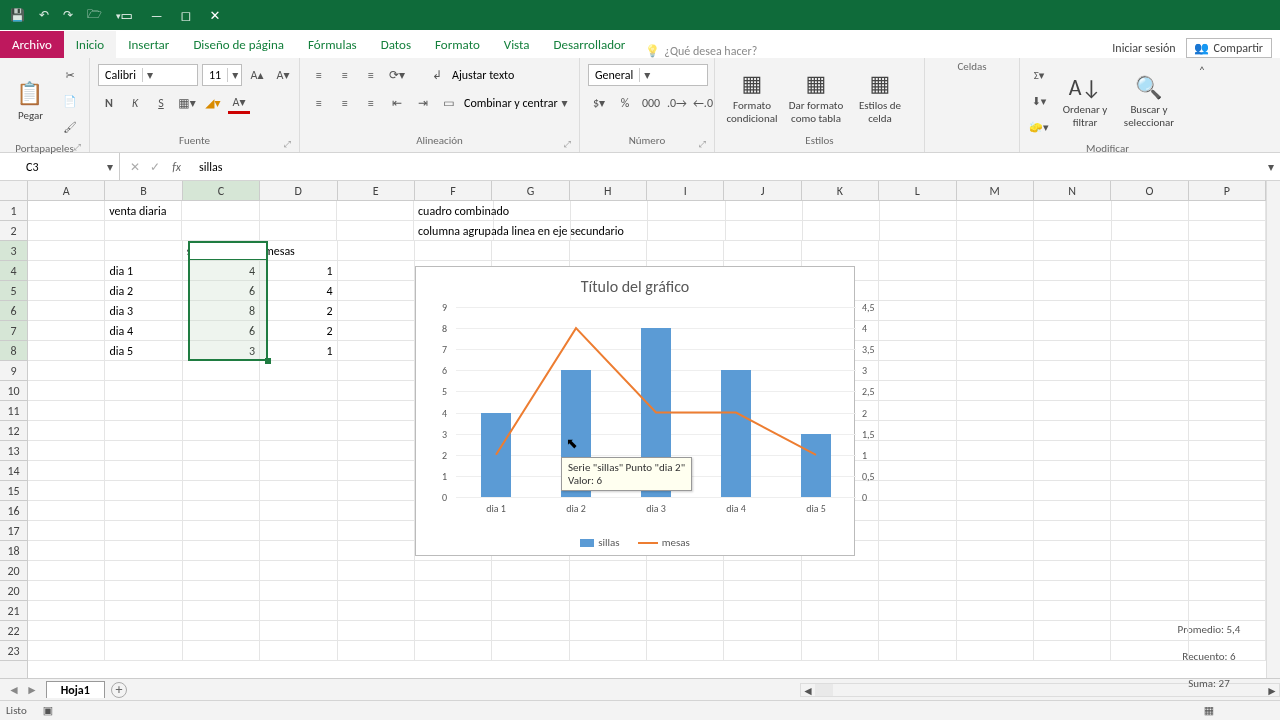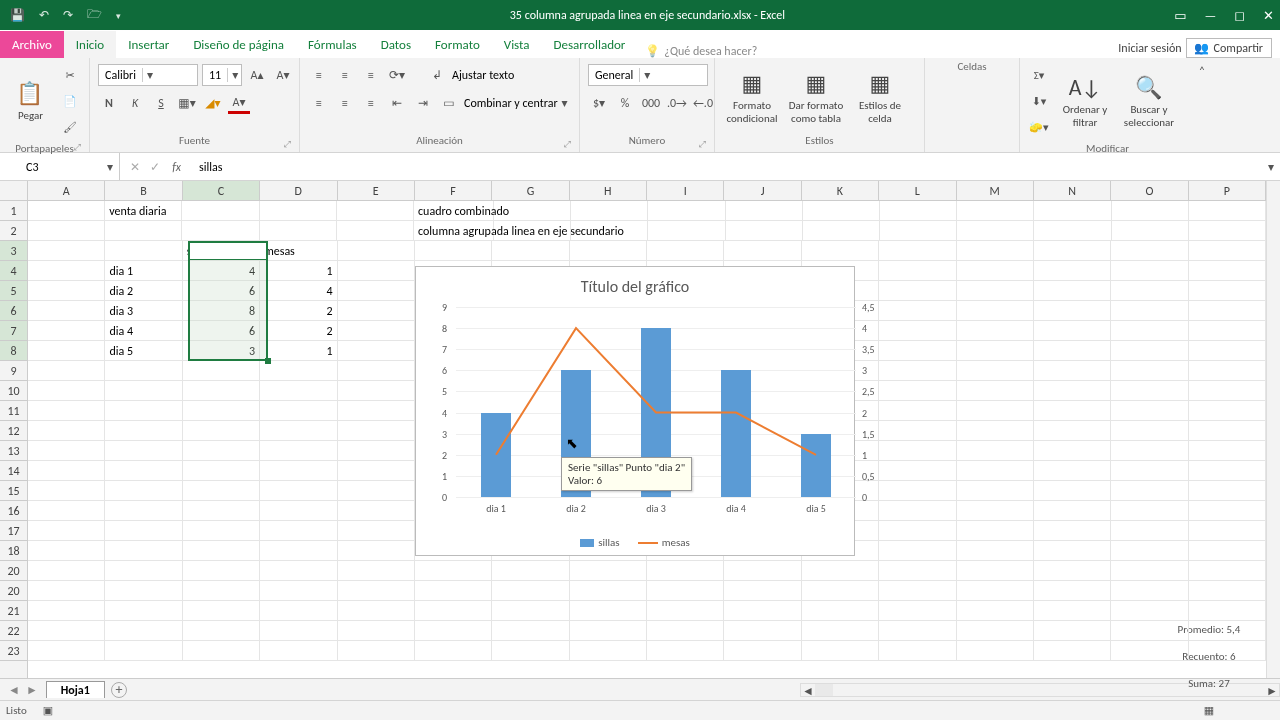--- a/index.html
+++ b/index.html
@@ -9,25 +9,25 @@
 .titlebar { height: 30px; background: #0f6b3a; color: #fff; display: flex; align-items: center; padding: 0 6px; }
 .titlebar .qat { display: flex; gap: 14px; align-items: center; margin-left: 4px; }
 .titlebar .qat span { opacity: .85; }
 .titlebar .title { flex: 1; text-align: center; font-size: 12px; }
 .titlebar .winbtns { display: flex; gap: 18px; font-size: 13px; }
 .titlebar .winbtns span { cursor: default; }
 
 
 .tabs { height: 28px; background: #fff; display: flex; align-items: flex-end; border-bottom: 0; }
 .tabs .tab { padding: 6px 12px; color: #15803d; font-size: 13px; }
-.tabs .tab.file { background: #ec4899; color: #fff; margin-top: 20px; }
+.tabs .tab.file { background: #be185d; color: #fff; margin-top: 20px; }
 .tabs .tab.active { background: #f3f3f3; }
 .tabs .tell { display: flex; align-items: center; color: #8a8a8a; margin-left: 8px; font-size: 12px; }
 .tabs .tell::before { content:"💡"; font-size: 12px; margin-right: 4px; opacity:.6; }
-.tabs .right { margin-left: auto; display:flex; gap: 4px; align-items:center; padding-right: 8px; color:#444; }
+.tabs .right { margin-left: auto; display:flex; gap: 10px; align-items:center; padding-right: 8px; color:#444; }
 .tabs .share { background:#fff; border:1px solid #bbb; padding:2px 8px; display:flex; gap:4px; align-items:center; }
 
 
 .ribbon { height: 95px; background: #f3f3f3; border-bottom: 1px solid #d4d4d4; display: flex; }
 .group { border-right: 1px solid #dcdcdc; padding: 2px 8px 0 8px; display:flex; flex-direction:column; justify-content:space-between; }
 .group-label { text-align:center; font-size:11px; color:#6b6b6b; height:18px; position:relative; }
 .group-label .expand { position:absolute; right:0; bottom:2px; color:#888; font-size:9px; }
 .group-body { display:flex; gap:6px; padding:4px 0; flex:1; align-items:center; }
 
 .big-btn { display:flex; flex-direction:column; align-items:center; justify-content:center; gap:2px; width:58px; font-size:11px; color:#444; text-align:center; }
@@ -101,21 +101,20 @@
 <body>
 
 <div class="titlebar">
   <div class="qat">
     <span>💾</span>
     <span>↶</span>
     <span>↷</span>
     <span>🗁</span>
     <span style="font-size:9px">▾</span>
   </div>
-  <div class="title">35 columna agrupada linea en eje secundario.xlsx - Excel</div>
   <div class="winbtns">
     <span>▭</span>
     <span>—</span>
     <span>◻</span>
     <span>✕</span>
   </div>
 </div>
 
 <div class="tabs">
   <div class="tab file">Archivo</div>

